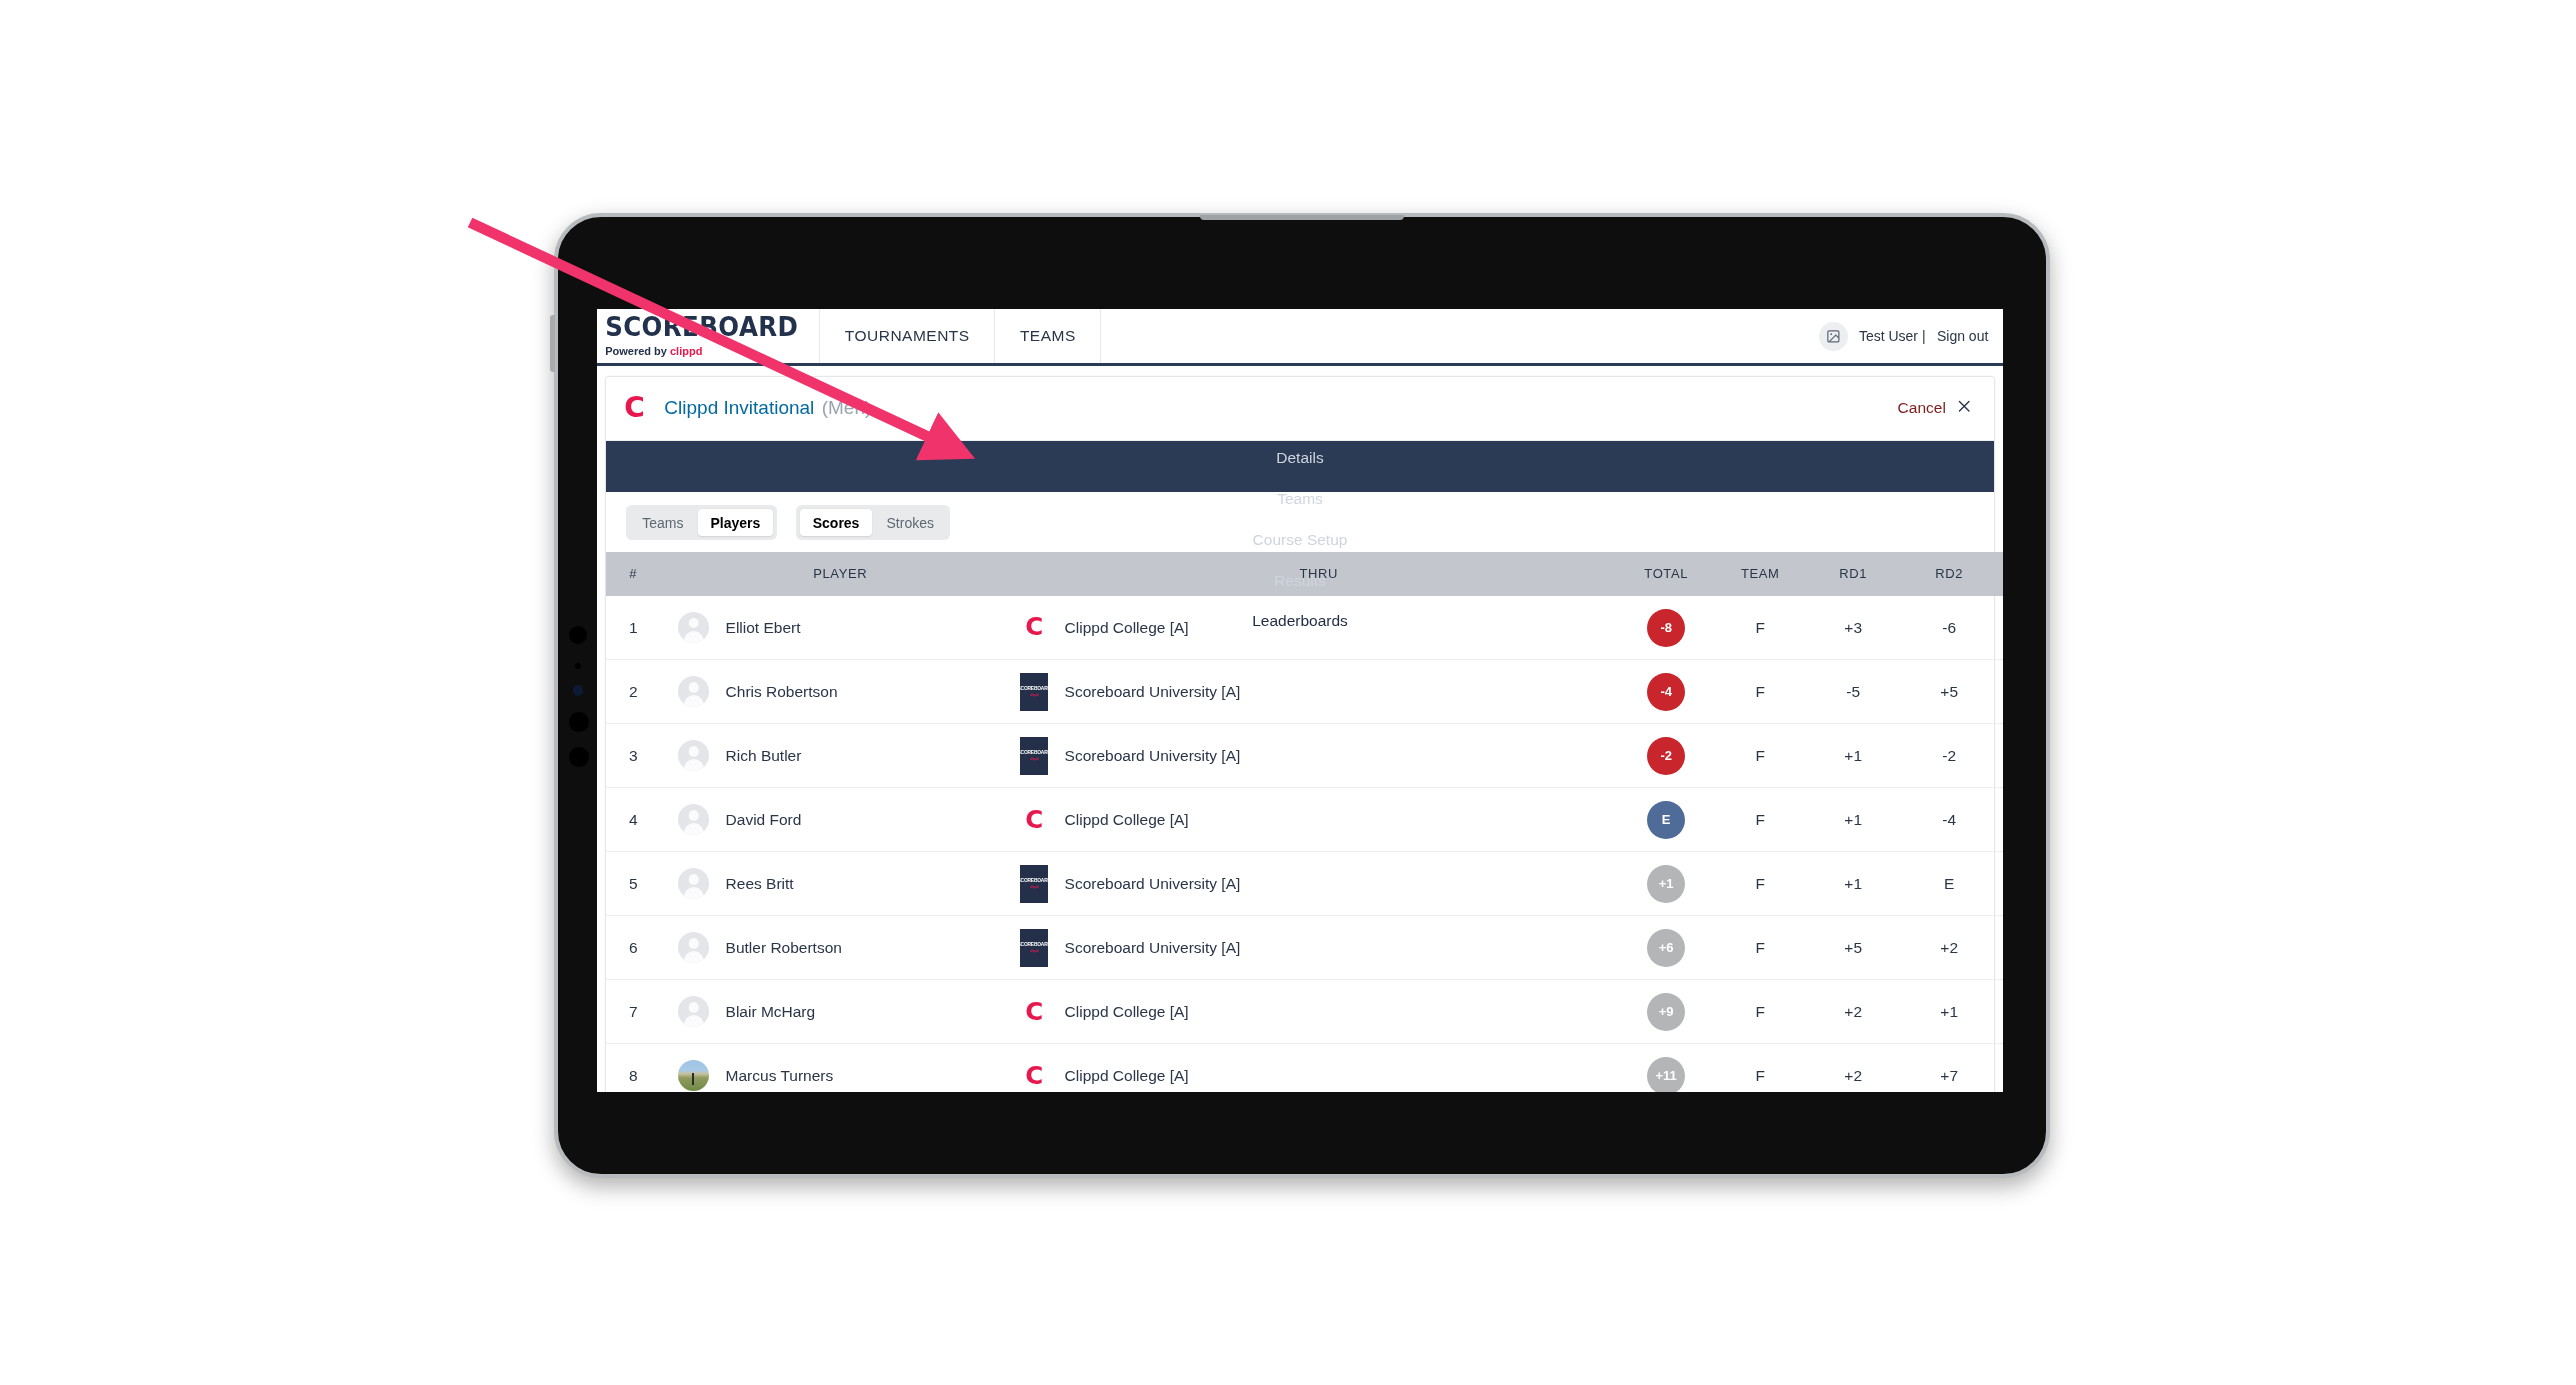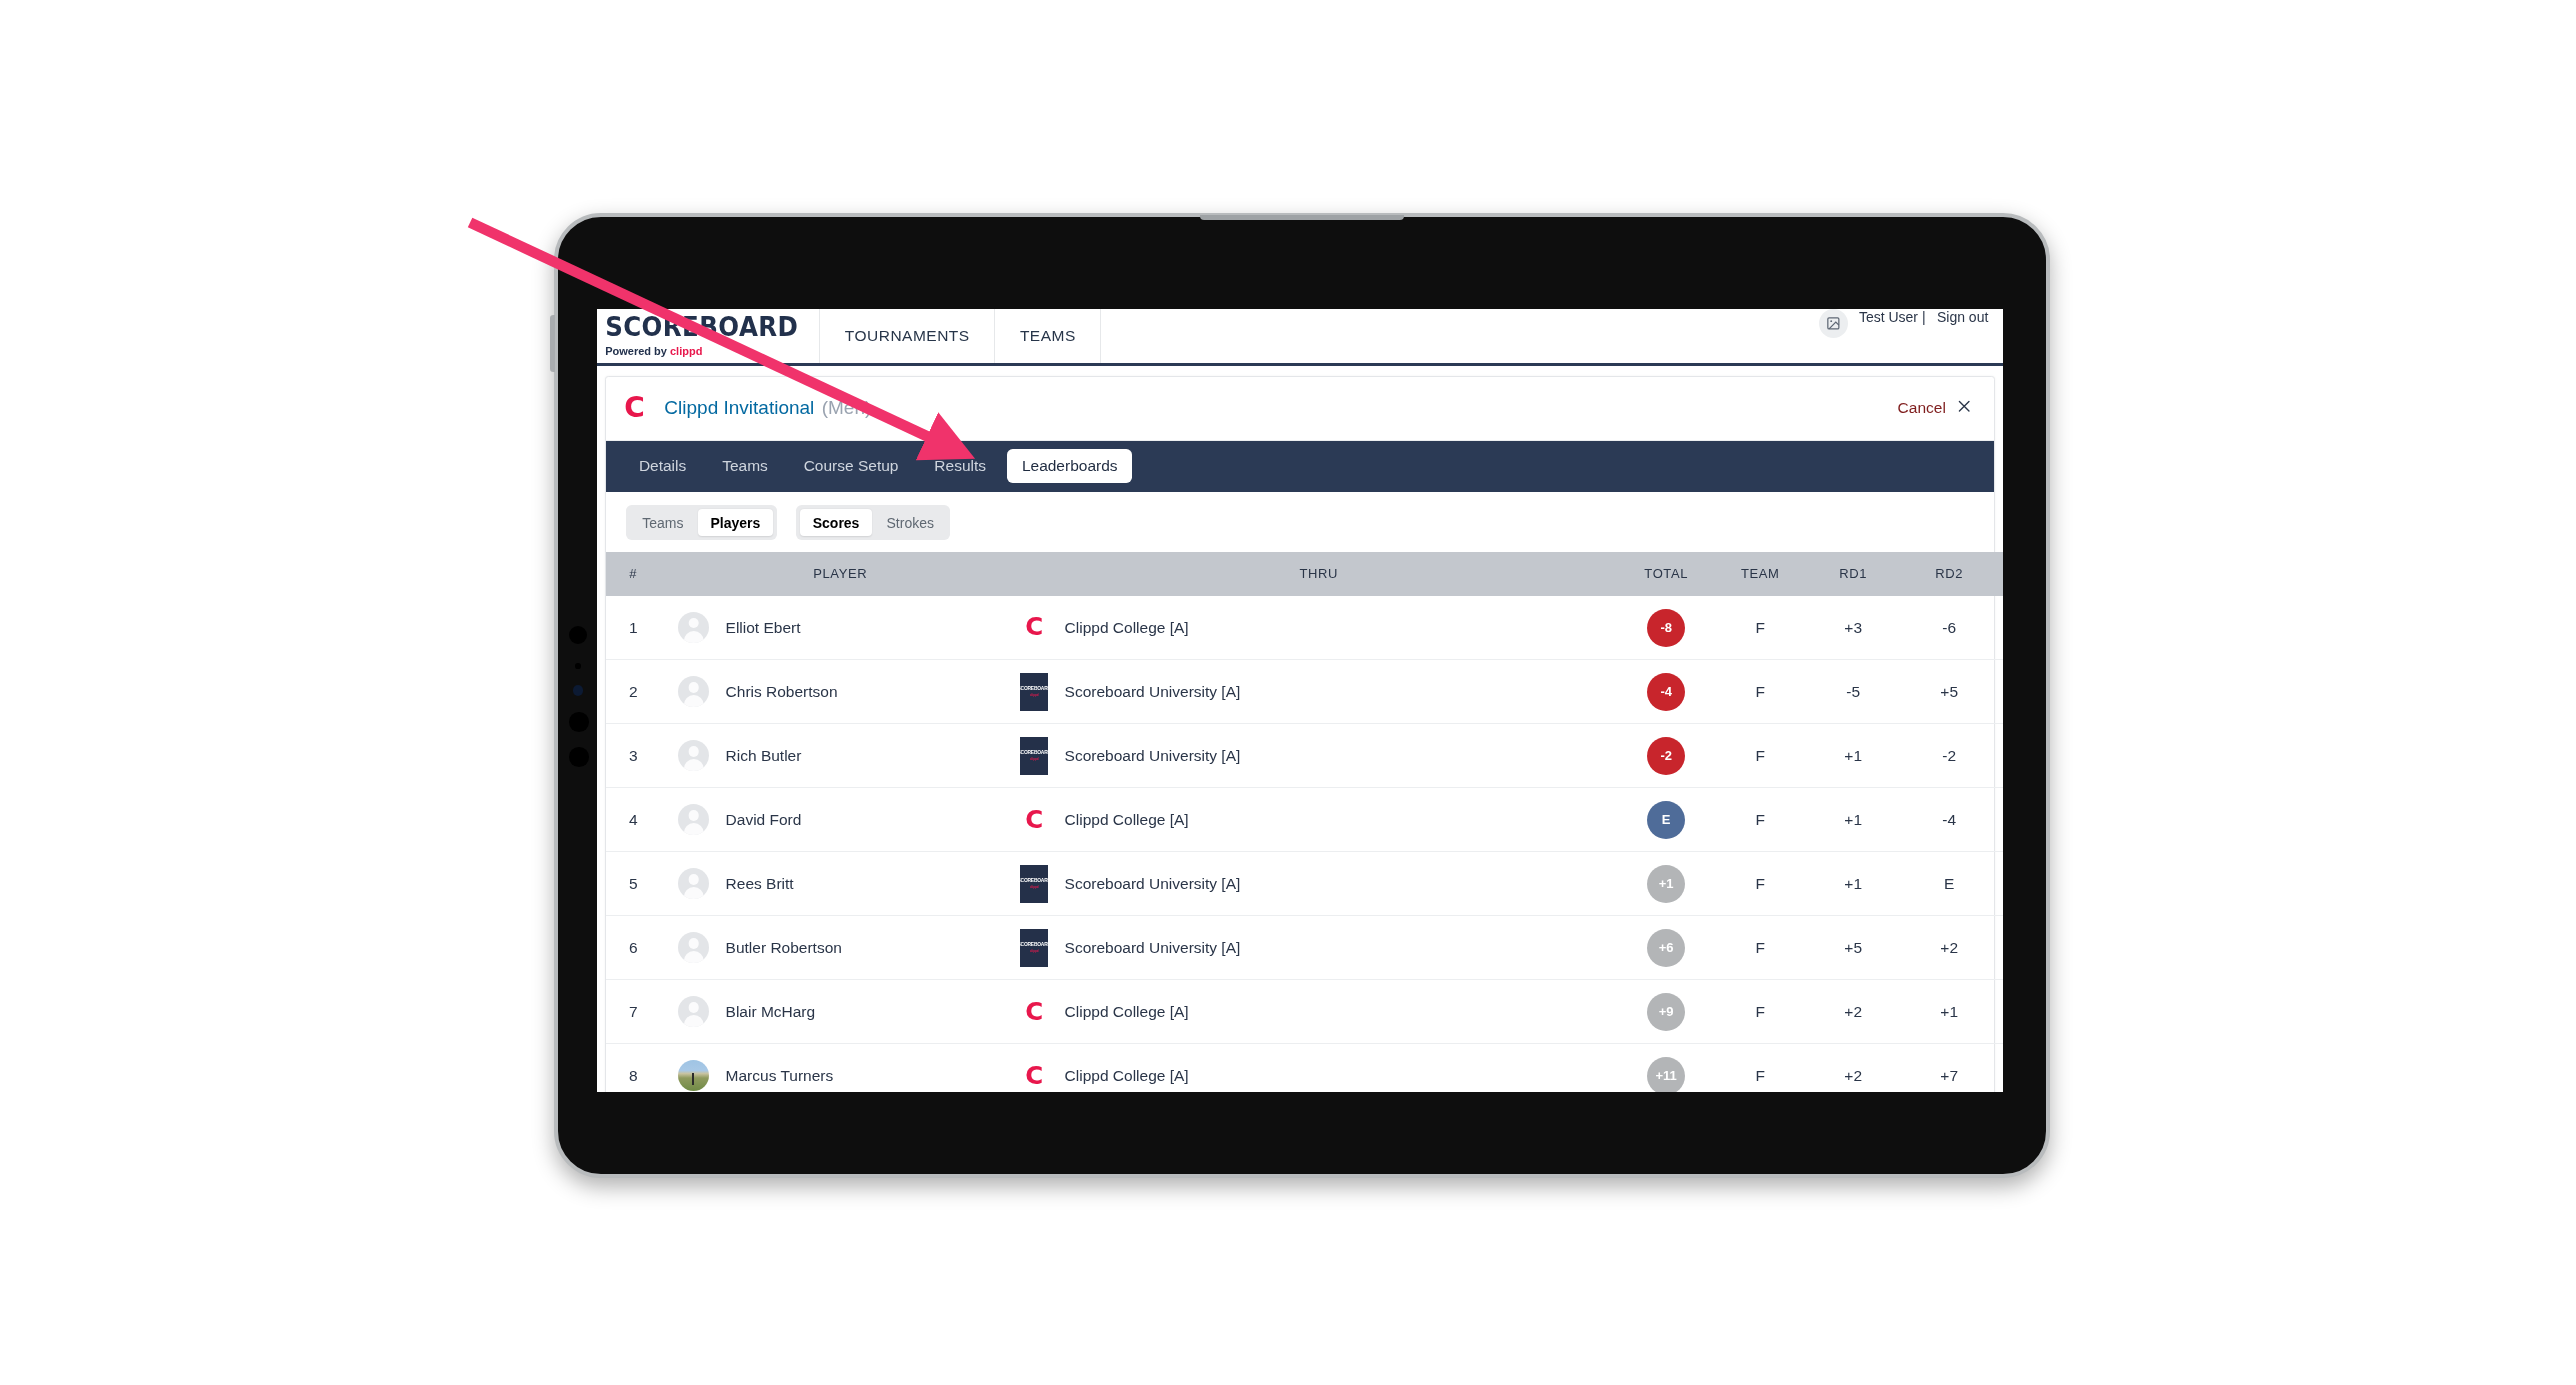--- a/index.html
+++ b/index.html
@@ -118,21 +118,21 @@
     letter-spacing: 0.5px;
     border-left: 0.8px solid #e6e8ea;
     border-right: 0.8px solid #e6e8ea;
     margin-right: -0.8px;
     cursor: pointer;
     background: #fff;
   }
   .nav-tab.active { border-bottom: 0; }
   .topbar-spacer { flex: 1; }
   .user-area {
-    display: flex; gap: 11.4px;
+    display: flex; align-items: center; gap: 11.4px;
     padding-right: 14.7px;
     font-size: 14px; color: #2a3548;
   }
   .avatar-chip {
     width: 29px; height: 29px; border-radius: 50%;
     background: #eceef0;
     display: flex; align-items: center; justify-content: center;
     color: #5d6673;
   }
   .user-name { white-space: nowrap; }
@@ -170,20 +170,21 @@
     font-size: 15.5px; color: #7f1d1d; cursor: pointer;
   }
 
   
   .tabstrip {
     background: #2b3a55;
     height: 51px;
     display: flex; align-items: center;
     padding: 0 18px;
     gap: 6.5px;
+    flex-direction: column;
   }
   .tab {
     font-size: 15.5px;
     color: #cfd5de;
     padding: 8.2px 14.7px;
     border-radius: 5.7px;
     cursor: pointer;
     white-space: nowrap;
   }
   .tab.active {

